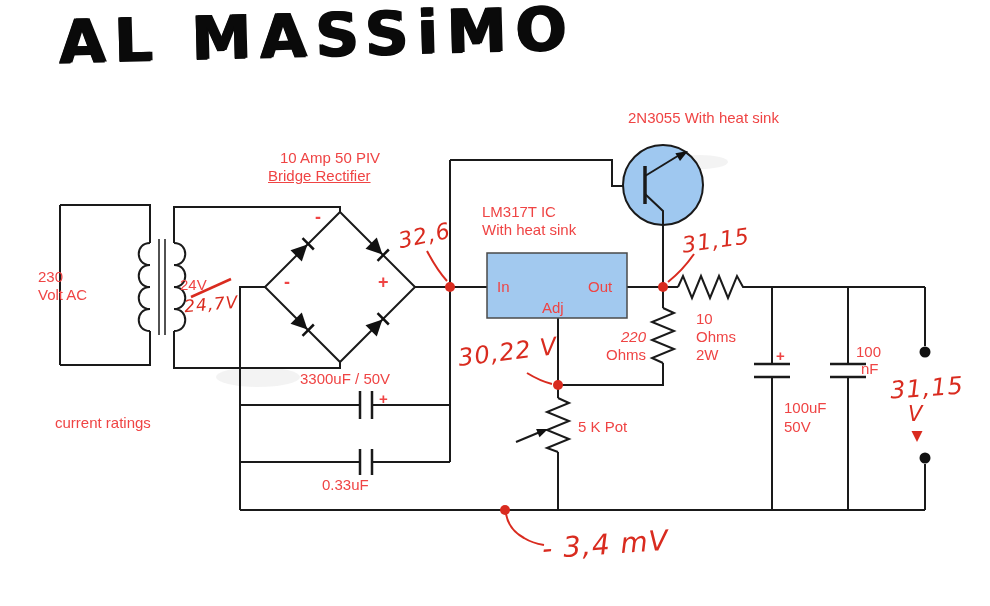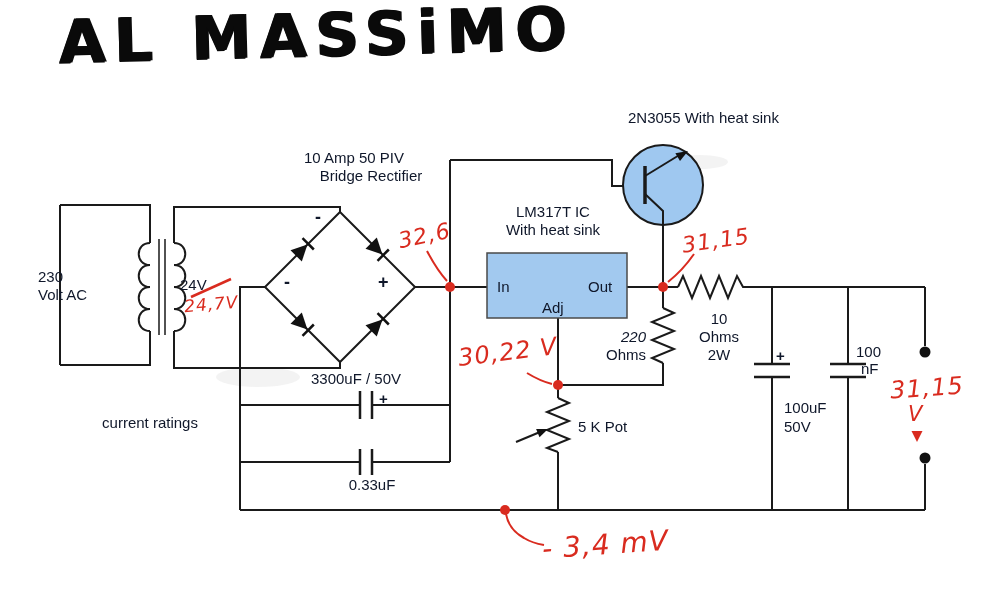--- a/index.html
+++ b/index.html
@@ -1,20 +1,20 @@
 <!DOCTYPE html>
 <html><head>
 <meta charset="utf-8">
 <style>
   html,body{margin:0;padding:0;background:#ffffff;}
   #canvas{position:relative;width:990px;height:606px;background:#ffffff;overflow:hidden;
           font-family:"Liberation Sans",sans-serif;}
   #circuit-svg{position:absolute;left:0;top:0;}
-  .lbl{position:absolute;font:15px "Liberation Sans",sans-serif;color:#0f172a;white-space:nowrap;line-height:1.1;}
-  .center{text-align:center;}
+  .lbl{position:absolute;font:15px "Liberation Sans",sans-serif;color:#ef4444;white-space:nowrap;line-height:1.1;}
+  .center{text-align:left;}
   .right{text-align:right;}
   .mark{font-size:18px;font-weight:bold;}
   .red{position:absolute;font-family:"DejaVu Sans",sans-serif;font-style:italic;font-weight:500;
        color:#d92b1f;white-space:nowrap;letter-spacing:1px;}
   .title{position:absolute;left:58px;top:0px;font-family:"DejaVu Sans",sans-serif;font-weight:900;
          font-size:60px;letter-spacing:9px;color:#0a0a0a;transform:rotate(-1.5deg);
          text-shadow:2px 0 0 #0a0a0a, 0 1px 0 #0a0a0a;}
 </style>
 </head>
 <body>
@@ -144,21 +144,21 @@
       </g>
       <polygon points="917,442 911.5,431 922.5,431" fill="#d92b1f" stroke="none"></polygon>
     </g>
   </svg>
 
   <div class="title">AL MASSiMO</div>
 
   <div class="lbl" style="left:628px;top:110px;">2N3055 With heat sink</div>
 
   <div class="lbl center" style="left:280px;top:150px;width:148px;">10 Amp 50 PIV</div>
-  <div class="lbl center" style="left:297px;top:168px;width:148px;">Bridge Rectifier</div>
+  <div class="lbl center" style="left:268px;top:168px;width:148px;text-decoration:underline;">Bridge Rectifier</div>
 
   <div class="lbl center" style="left:482px;top:204px;width:142px;">LM317T IC</div>
   <div class="lbl center" style="left:482px;top:222px;width:142px;">With heat sink</div>
 
   <div class="lbl" style="left:497px;top:279px;">In</div>
   <div class="lbl" style="left:588px;top:279px;">Out</div>
   <div class="lbl" style="left:542px;top:300px;">Adj</div>
 
   <div class="lbl" style="left:38px;top:269px;text-align:center;">230</div>
   <div class="lbl" style="left:38px;top:287px;">Volt AC</div>

